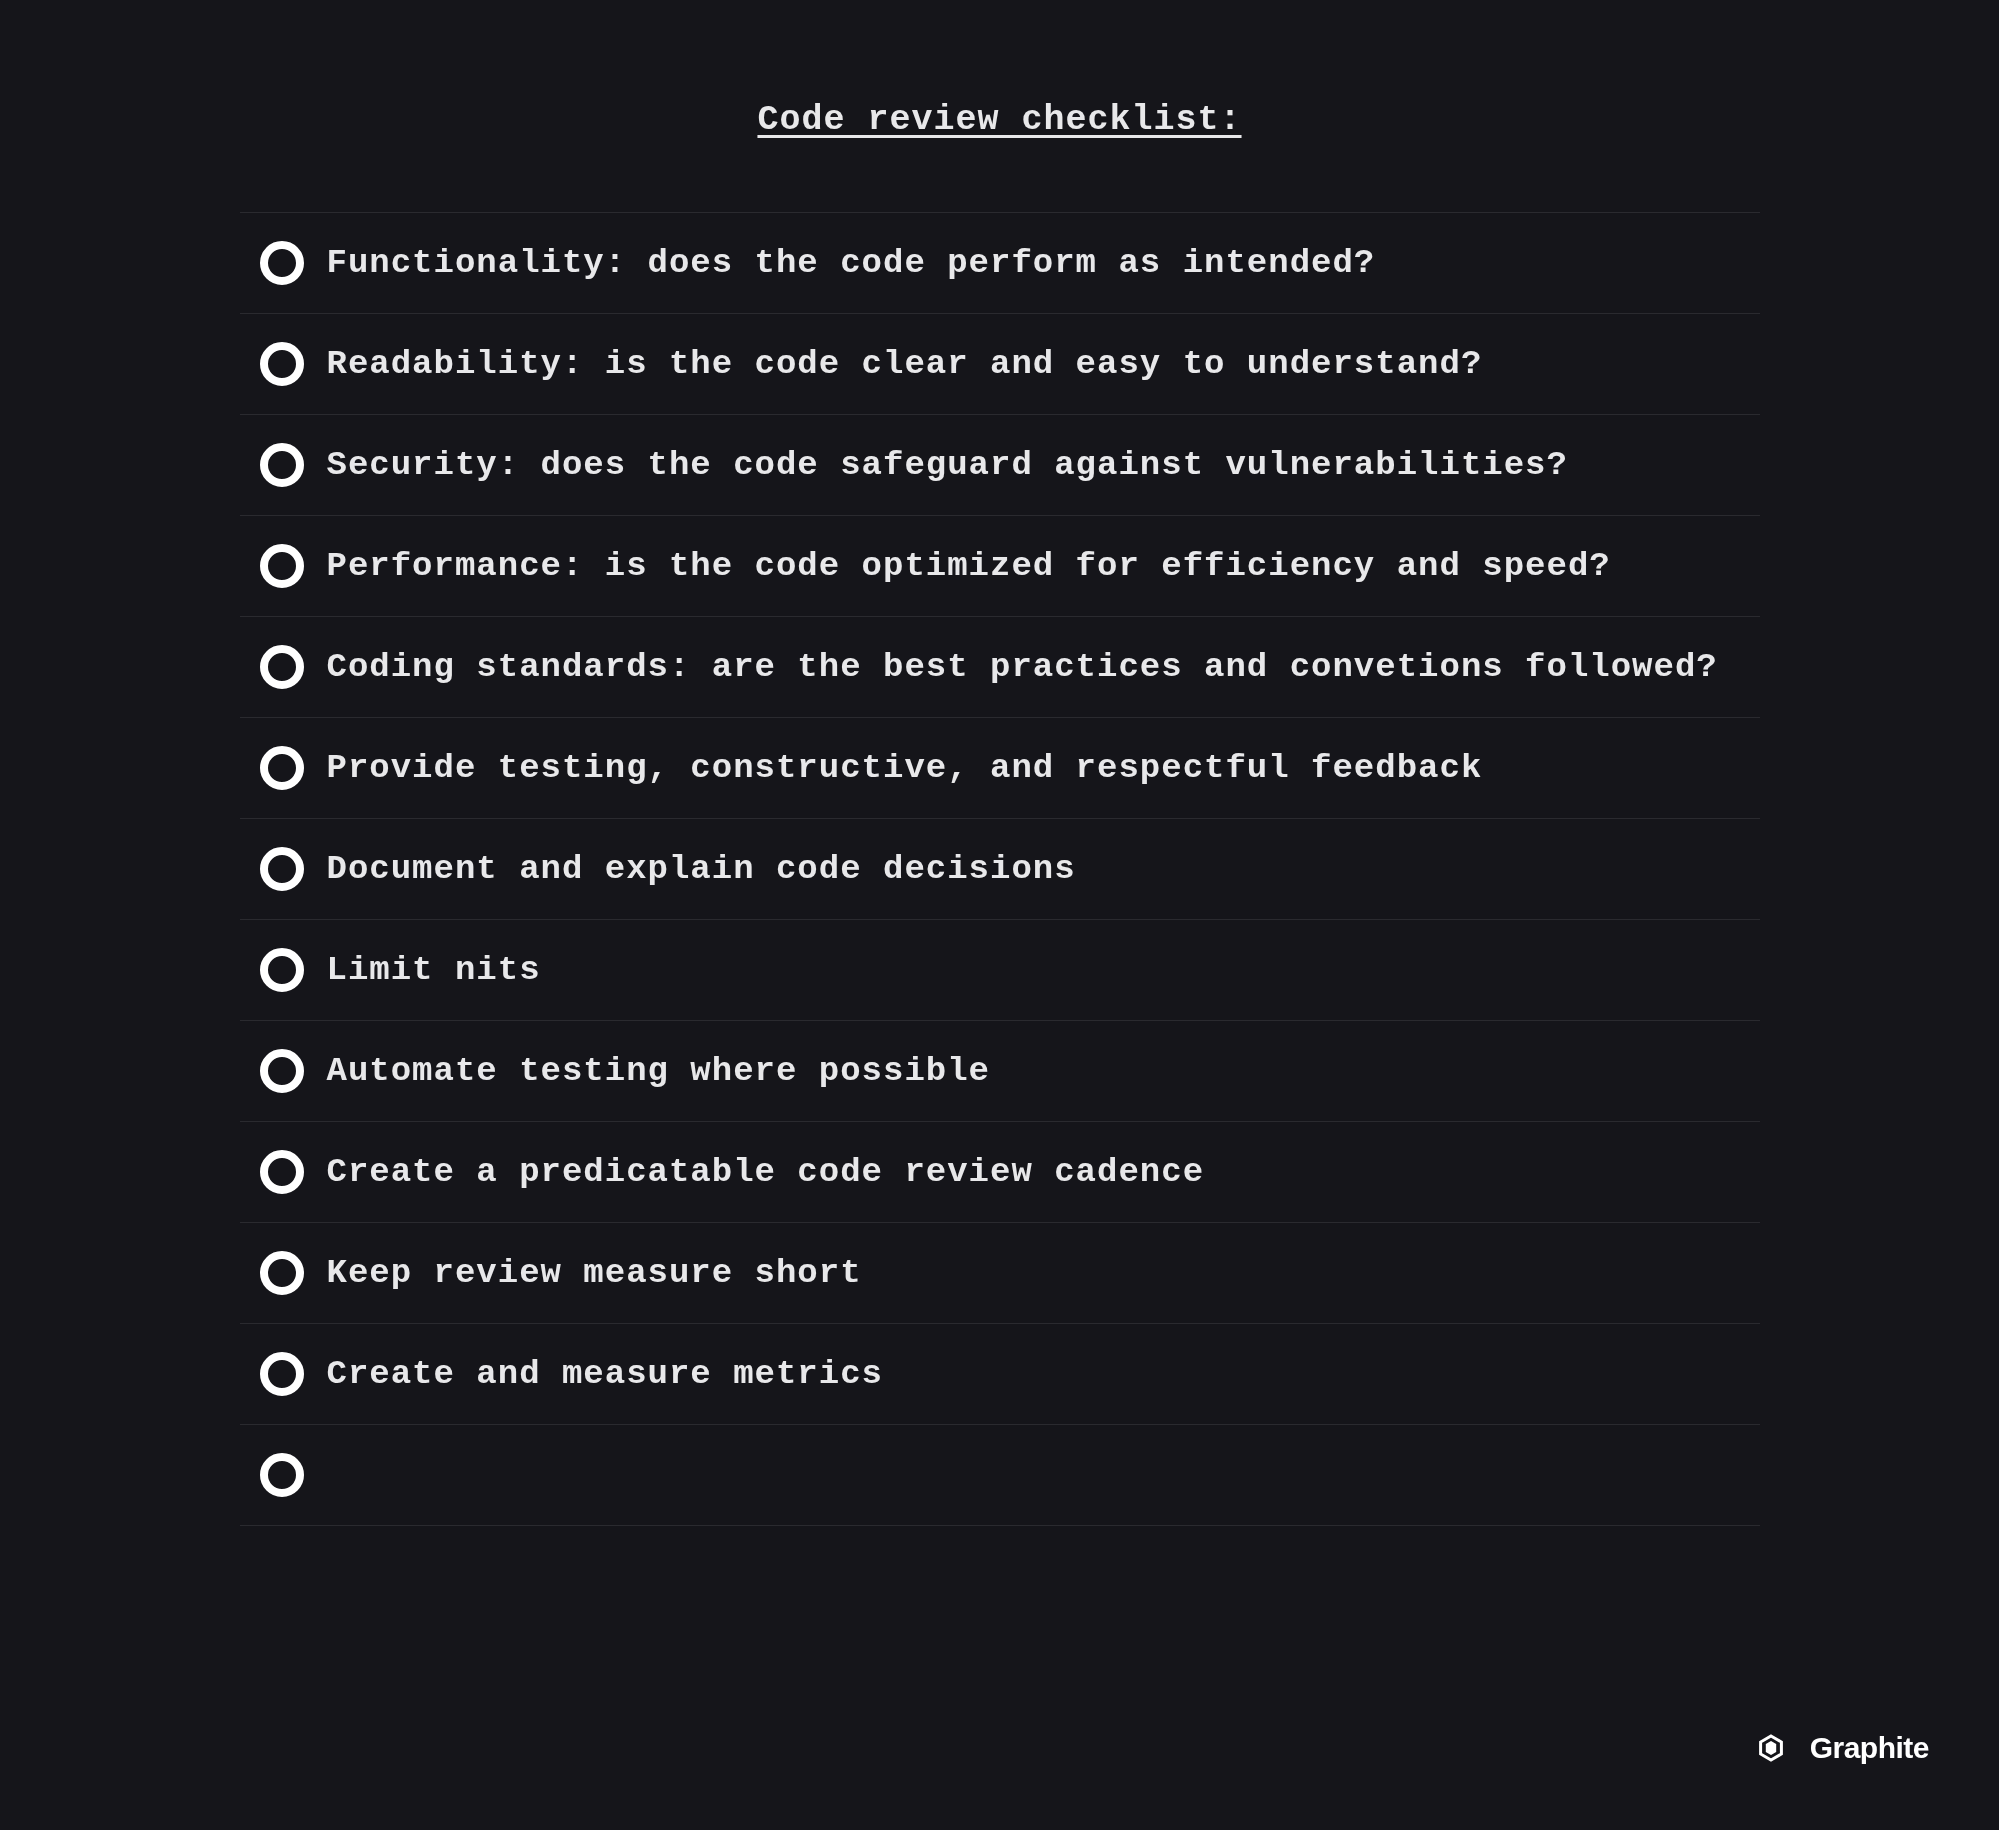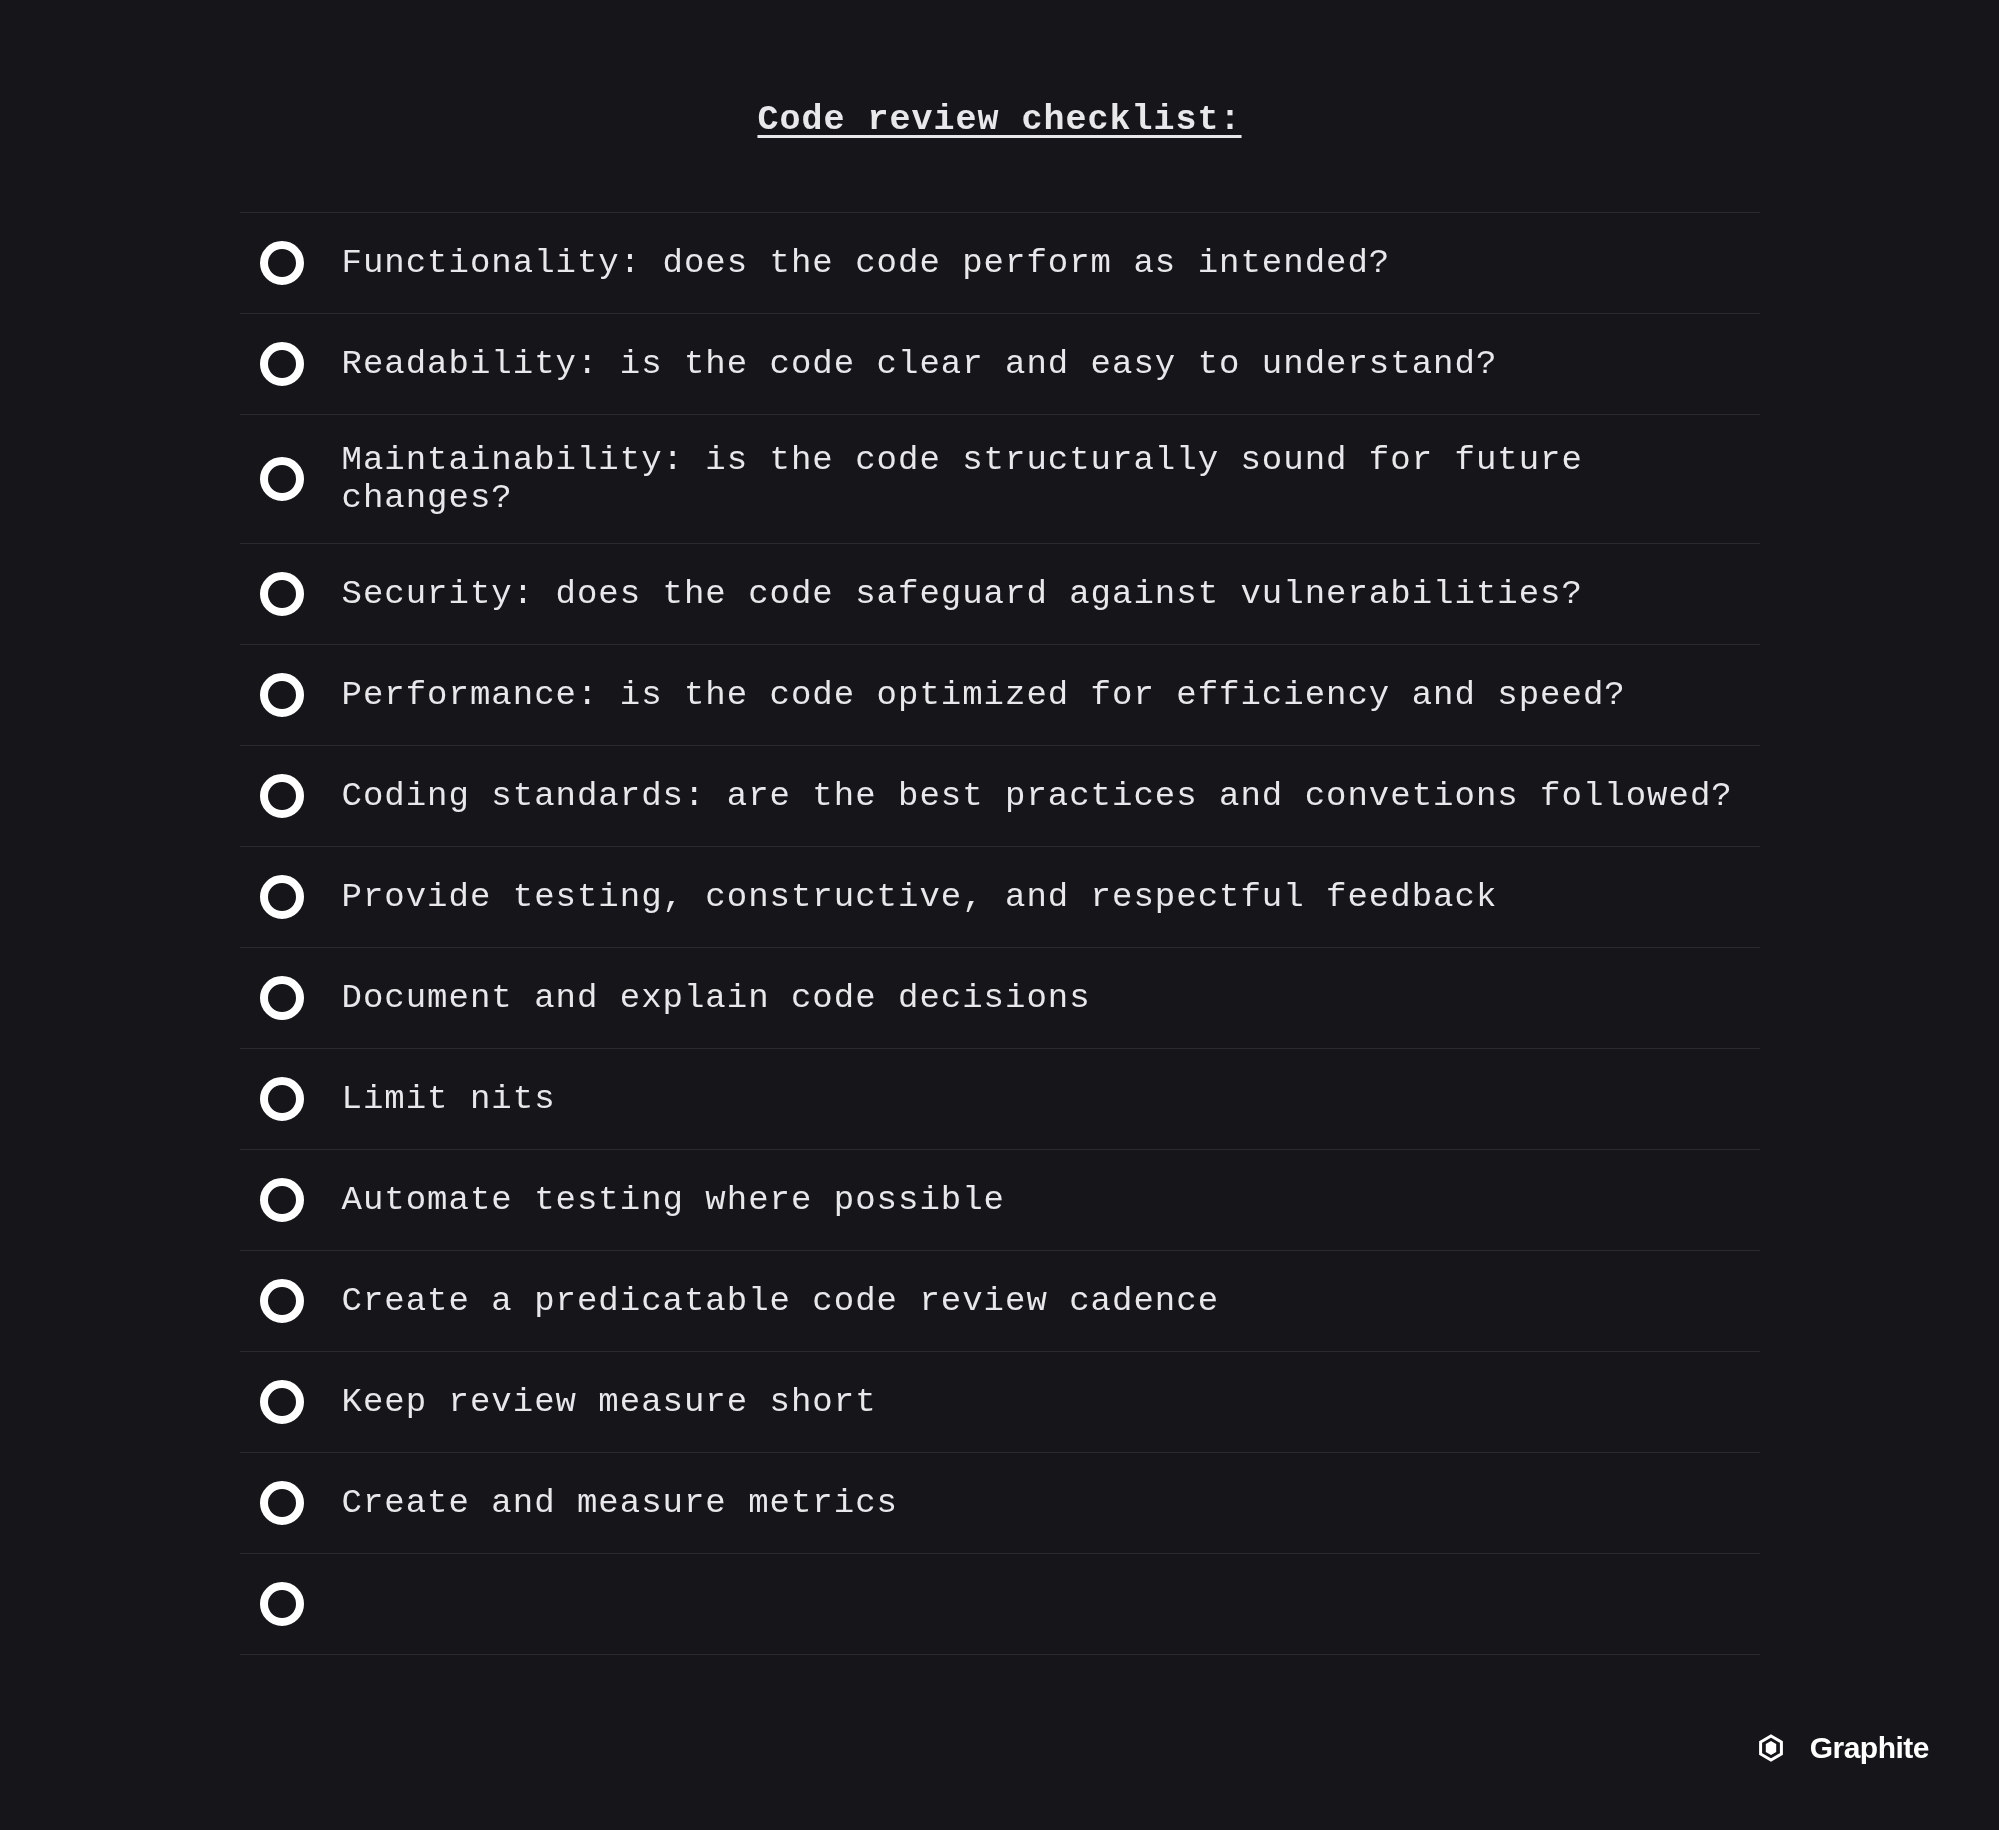--- a/index.html
+++ b/index.html
@@ -33,21 +33,22 @@
     .checklist {
       width: 1520px;
       border-top: 1px solid #2a2a2f;
     }
     
     .list-item {
       display: flex;
       align-items: center;
       padding: 26px 18px;
       border-bottom: 1px solid #2a2a2f;
-      gap: 36px;
+      gap: 21px;
+      font-weight: bold;
     }
     
     .circle-icon {
       flex-shrink: 0;
     }
     
     .circle-icon svg {
       display: block;
     }
     
@@ -94,28 +95,20 @@
       </span>
       <span class="item-text">Functionality: does the code perform as intended?</span>
     </div>
     <div class="list-item">
       <span class="circle-icon">
         <svg width="48" height="48" viewBox="0 0 48 48">
           <circle cx="24" cy="24" r="18" fill="none" stroke="#ffffff" stroke-width="8"></circle>
         </svg>
       </span>
       <span class="item-text">Readability: is the code clear and easy to understand?</span>
-    </div>
-    <div class="list-item">
-      <span class="circle-icon">
-        <svg width="48" height="48" viewBox="0 0 48 48">
-          <circle cx="24" cy="24" r="18" fill="none" stroke="#ffffff" stroke-width="8"></circle>
-        </svg>
-      </span>
-      <span class="item-text">Maintainability: is the code structurally sound for future changes?</span>
     </div>
     <div class="list-item">
       <span class="circle-icon">
         <svg width="48" height="48" viewBox="0 0 48 48">
           <circle cx="24" cy="24" r="18" fill="none" stroke="#ffffff" stroke-width="8"></circle>
         </svg>
       </span>
       <span class="item-text">Security: does the code safeguard against vulnerabilities?</span>
     </div>
     <div class="list-item">

